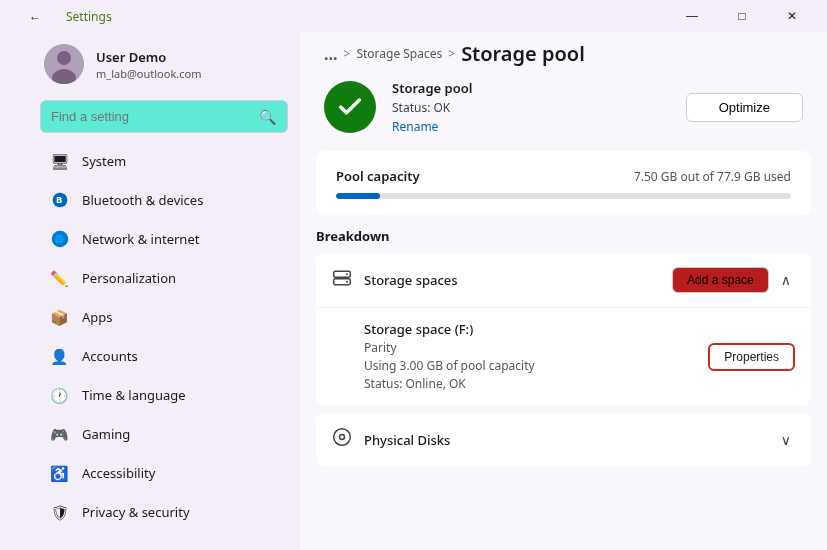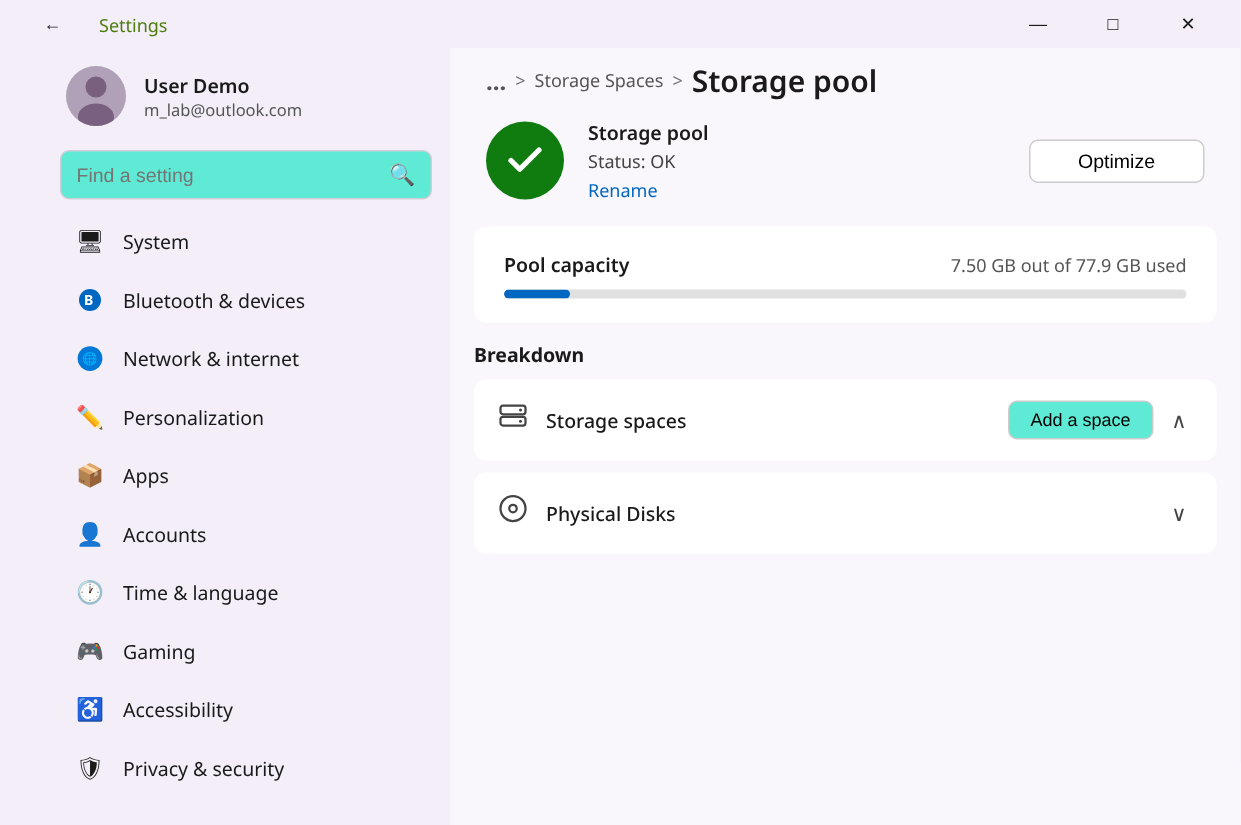--- a/index.html
+++ b/index.html
@@ -209,21 +209,21 @@
       display: flex;
       align-items: center;
       padding: 14px 16px;
       gap: 12px;
     }
     .section-icon { font-size: 18px; color: #444; }
     .section-label { font-size: 13px; font-weight: 500; color: #1a1a1a; flex: 1; }
     .section-actions { display: flex; align-items: center; gap: 8px; }
     .add-btn {
       padding: 5px 14px;
-      background: #5eead4;
+      background: #b91c1c;
       border: 1px solid #ccc;
       border-radius: 6px;
       font-size: 12px;
       cursor: pointer;
     }
     .chevron-btn {
       background: none;
       border: none;
       cursor: pointer;
       font-size: 14px;
@@ -394,20 +394,32 @@
               <circle cx="18" cy="16.5" r="1.2" fill="#444" stroke="none"></circle>
             </svg>
           </span>
           <span class="section-label">Storage spaces</span>
           <div class="section-actions">
             <button class="add-btn">Add a space</button>
             <button class="chevron-btn">∧</button>
           </div>
         </div>
 
+        <div class="subsection">
+          <div style="width:20px"></div>
+          <div class="subsection-info">
+            <div class="subsection-name">Storage space (F:)</div>
+            <div class="subsection-detail">
+              <span>Parity</span><br>
+              <span>Using 3.00 GB of pool capacity</span><br>
+              <span>Status: Online, OK</span>
+            </div>
+          </div>
+          <button class="properties-btn">Properties</button>
+        </div>
       </div>
 
       <div class="section-card">
         <div class="section-header">
           <span class="section-icon">
             <svg width="20" height="20" viewBox="0 0 24 24" fill="none" stroke="#444" stroke-width="1.8">
               <circle cx="12" cy="12" r="10"></circle>
               <circle cx="12" cy="12" r="3"></circle>
             </svg>
           </span>

